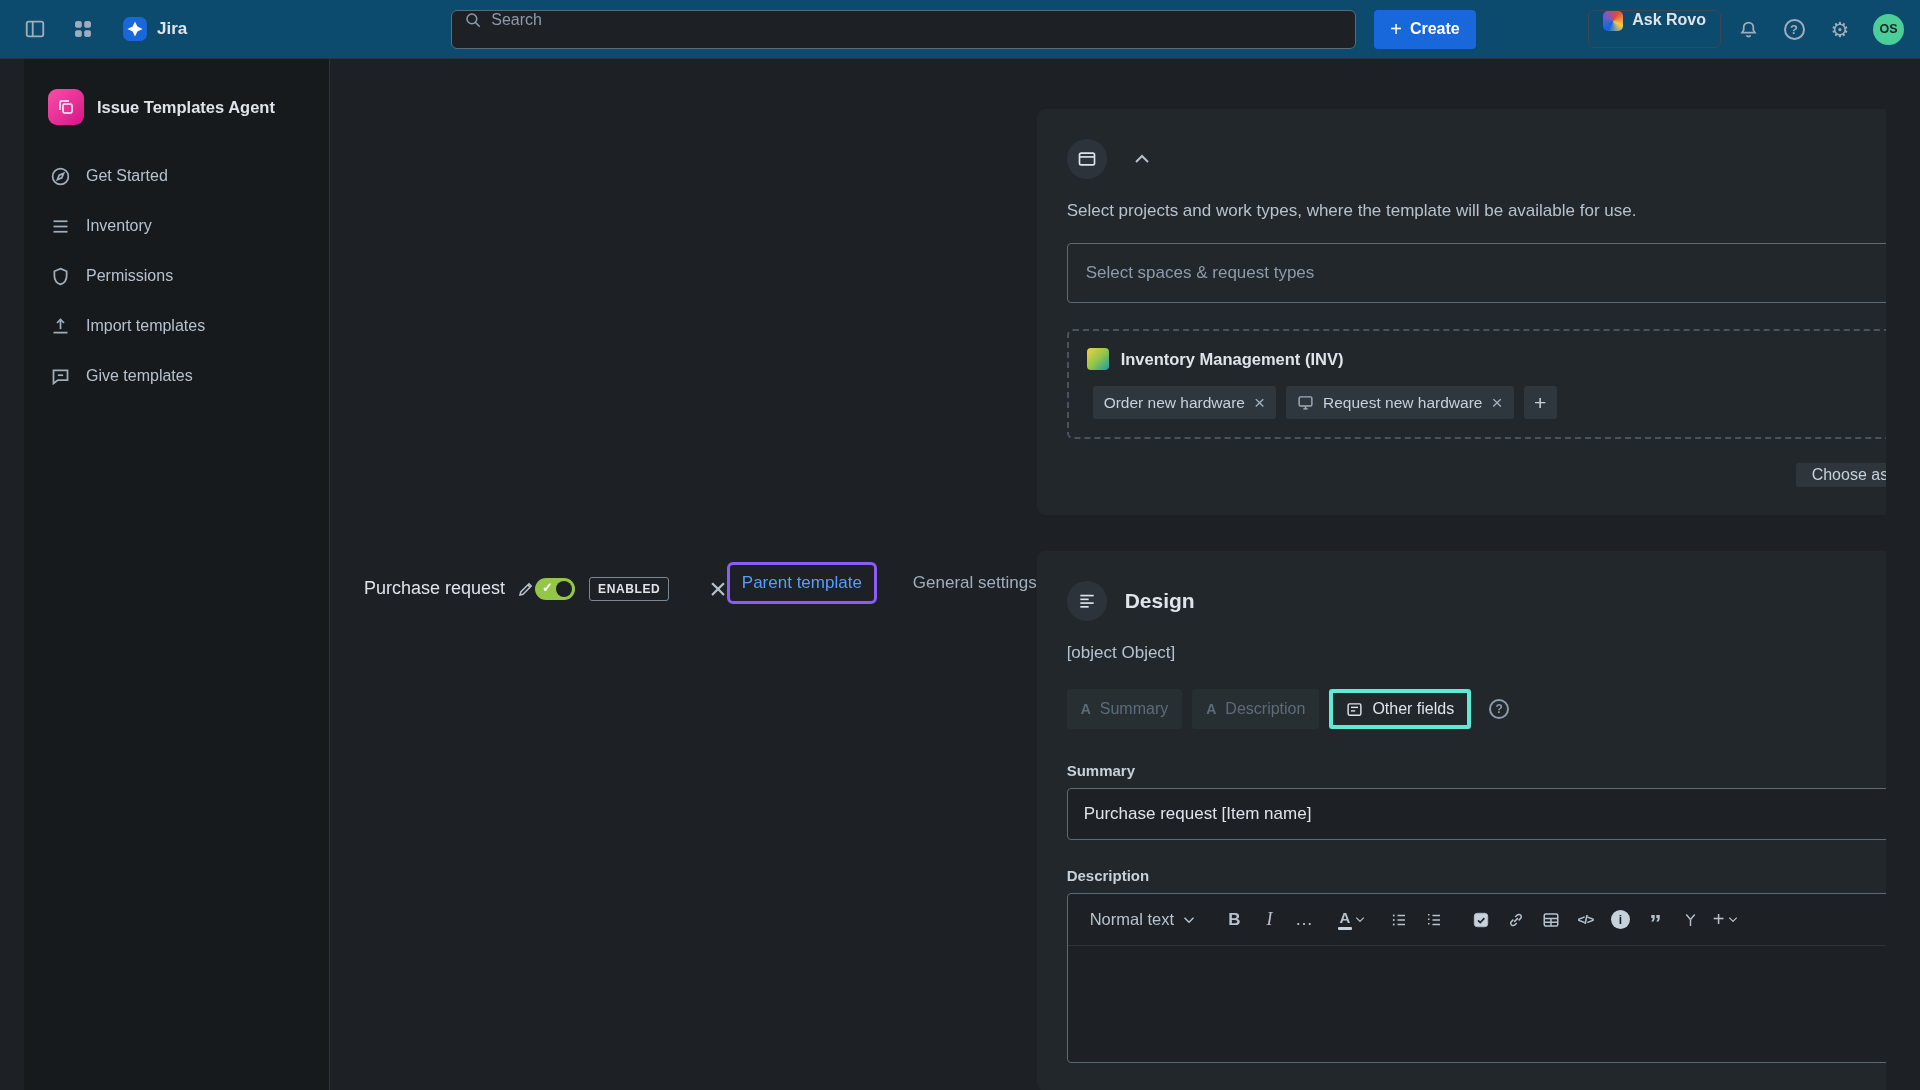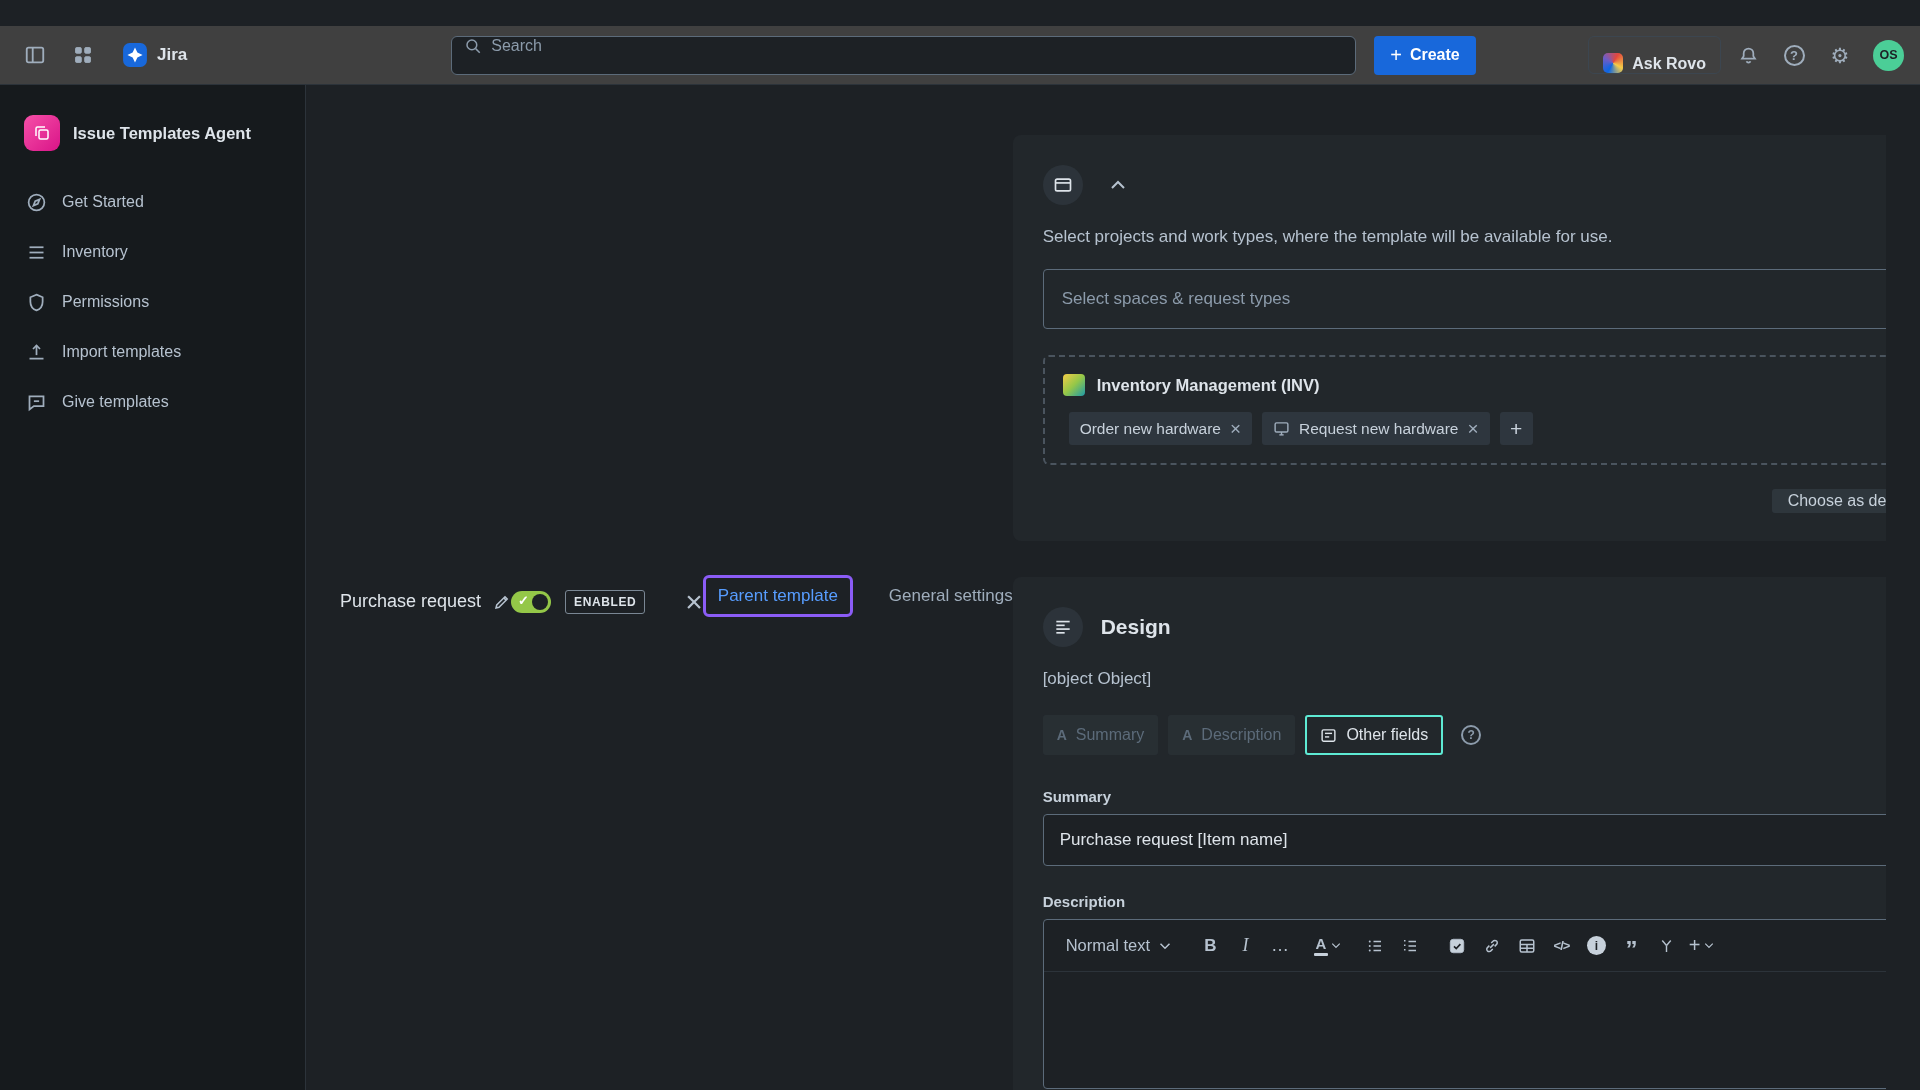--- a/index.html
+++ b/index.html
@@ -1,41 +1,41 @@
 <!DOCTYPE html>
 <html><head>
 <meta charset="utf-8">
 <style>
   * { margin:0; padding:0; box-sizing:border-box; }
   html,body { width:1920px; height:1090px; }
   body { font-family:"Liberation Sans", sans-serif; background:#1D2125; color:#B6C2CF; overflow:hidden; }
   .page { width:1920px; height:1090px; display:flex; flex-direction:column; }
 
   
-  .topbar { height:59px; background:#404040; border-bottom:1px solid #2C333A; display:flex; align-items:center; padding:0 16px; flex-shrink:0;margin-top:26px; }
+  .topbar { height:59px; background:#0c4a6e; border-bottom:1px solid #2C333A; display:flex; align-items:center; padding:0 16px; flex-shrink:0; }
   .icon-btn { width:38px; height:38px; display:flex; align-items:center; justify-content:center; border-radius:6px; color:#9FADBC; cursor:pointer; flex-shrink:0; }
   .icon-btn svg { stroke:#9FADBC; }
   .tb-left { display:flex; align-items:center; gap:10px; }
   .logo { display:flex; align-items:center; gap:9px; margin-left:10px; }
   .logo-text { color:#DEE4EA; font-size:17px; font-weight:700; }
   .search-wrap { margin-left:264px; width:905px; flex-shrink:1; }
   .search-box { height:39px; background:#1D2125; border:1px solid #5C6B7A; border-radius:6px; display:flex; align-items:flex-start; padding:0 12px; gap:9px; }
   .search-input { background:transparent; border:none; outline:none; color:#B6C2CF; font-size:16px; flex:1; font-family:"Liberation Sans",sans-serif; }
   .search-input::placeholder { color:#8C9BAB; }
   .create-btn { margin-left:18px; height:39px; background:#1868DB; color:#FFFFFF; border:none; border-radius:4px; font-size:16px; font-weight:600; display:flex; align-items:center; gap:8px; padding:0 16px; cursor:pointer; font-family:"Liberation Sans",sans-serif; flex-shrink:0; }
   .create-plus { font-size:20px; font-weight:400; line-height:1; }
   .tb-right { margin-left:auto; display:flex; align-items:center; gap:8px; }
-  .rovo-btn { height:38px; border:1px solid #3C4650; background:transparent; border-radius:6px; display:flex; align-items:flex-end; gap:9px; padding:0 14px; color:#DEE4EA; font-size:16px; font-weight:600; cursor:pointer; }
+  .rovo-btn { height:38px; border:1px solid #3C4650; background:transparent; border-radius:6px; display:flex; align-items:flex-start; gap:9px; padding:0 14px; color:#DEE4EA; font-size:16px; font-weight:600; cursor:pointer; }
   .rovo-logo { width:20px; height:20px; border-radius:5px; background:conic-gradient(from 210deg,#0C66E4,#6E5DC6,#E2483D,#F5CD47,#0C66E4); }
   .gear-glyph { font-size:21px; color:#9FADBC; line-height:1; }
   .help-circle { width:21px; height:21px; border:2px solid #9FADBC; border-radius:50%; color:#9FADBC; font-size:13px; font-weight:700; display:flex; align-items:center; justify-content:center; }
   .avatar { width:31px; height:31px; border-radius:50%; background:#4BCE97; color:#1D2125; font-size:12.5px; font-weight:700; display:flex; align-items:center; justify-content:center; cursor:pointer; margin-left:6px; }
 
   
-  .body-row { flex:1; display:flex; overflow:hidden; }
+  .body-row { flex:1; display:flex; overflow:hidden;margin-left:24px; }
 
   
   .sidebar { width:306px; background:#161A1D; border-right:1px solid #2C333A; padding:30px 16px 16px; display:flex; flex-direction:column; flex-shrink:0; }
   .app-row { display:flex; align-items:center; gap:13px; padding:0 8px 26px; }
   .app-icon { width:36px; height:36px; border-radius:9px; background:linear-gradient(135deg,#F650A8,#D91488); display:flex; align-items:center; justify-content:center; flex-shrink:0; }
   .app-title { color:#DEE4EA; font-weight:700; font-size:16.5px; }
   .nav-item { display:flex; align-items:center; gap:15px; height:50px; padding:0 10px; border-radius:6px; color:#B6C2CF; font-size:16px; cursor:pointer; }
   .nav-item svg { stroke:#9FADBC; flex-shrink:0; }
 
   
@@ -78,21 +78,21 @@
   .tag { background:#2E363E; border-radius:3px; height:33px; display:flex; align-items:center; gap:9px; padding:0 11px; color:#C7D1DB; font-size:15.5px; cursor:pointer; }
   .tag-x { color:#9FADBC; font-size:19px; line-height:1; cursor:pointer; }
   .tag svg { stroke:#9FADBC; }
   .add-btn { width:33px; height:33px; background:#2E363E; border-radius:3px; display:flex; align-items:center; justify-content:center; color:#C7D1DB; font-size:21px; cursor:pointer; }
   .default-row { display:flex; justify-content:flex-end; margin-top:24px; }
   .default-btn { background:rgba(161,189,217,0.1); height:24px; padding:0 16px; border-radius:3px; color:#C7D1DB; font-size:16px; display:flex; align-items:center; cursor:pointer; border:none; font-family:"Liberation Sans",sans-serif; }
 
   .fieldbtns { margin-top:26px; display:flex; align-items:center; gap:10px; }
   .fbtn-dim { height:40px; padding:0 14px; border-radius:3px; background:rgba(161,189,217,0.05); color:#5C6B7A; font-size:16px; display:flex; align-items:center; gap:9px; cursor:default; }
   .fbtn-letter { font-size:14px; font-weight:600; }
-  .fbtn-active { height:40px; padding:0 13px; border-radius:3px; border:2px solid #5eead4; color:#DEE4EA; font-size:16px; display:flex; align-items:center; gap:9px; cursor:pointer; }
+  .fbtn-active { height:40px; padding:0 13px; border-radius:3px; border:4px solid #5eead4; color:#DEE4EA; font-size:16px; display:flex; align-items:center; gap:9px; cursor:pointer; }
   .fbtn-active svg { stroke:#DEE4EA; }
   .info-circ { width:20px; height:20px; border:2px solid #8C9BAB; border-radius:50%; color:#8C9BAB; font-size:12px; font-weight:700; display:flex; align-items:center; justify-content:center; margin-left:8px; cursor:pointer; }
 
   .flabel-row { margin-top:32px; display:flex; align-items:center; justify-content:space-between; }
   .flabel { color:#C7D1DB; font-size:15px; font-weight:600; }
   .trash-btn { cursor:pointer; display:flex; }
   .trash-btn svg { stroke:#9FADBC; }
   .text-input { margin-top:9px; width:100%; height:52px; background:#1D2125; border:1px solid #5C6B7A; border-radius:4px; color:#DEE4EA; font-size:17px; padding:0 16px; font-family:"Liberation Sans",sans-serif; outline:none; }
 
   .editor { margin-top:9px; border:1px solid #5C6B7A; border-radius:4px; background:#1D2125; height:170px; overflow:hidden; }

